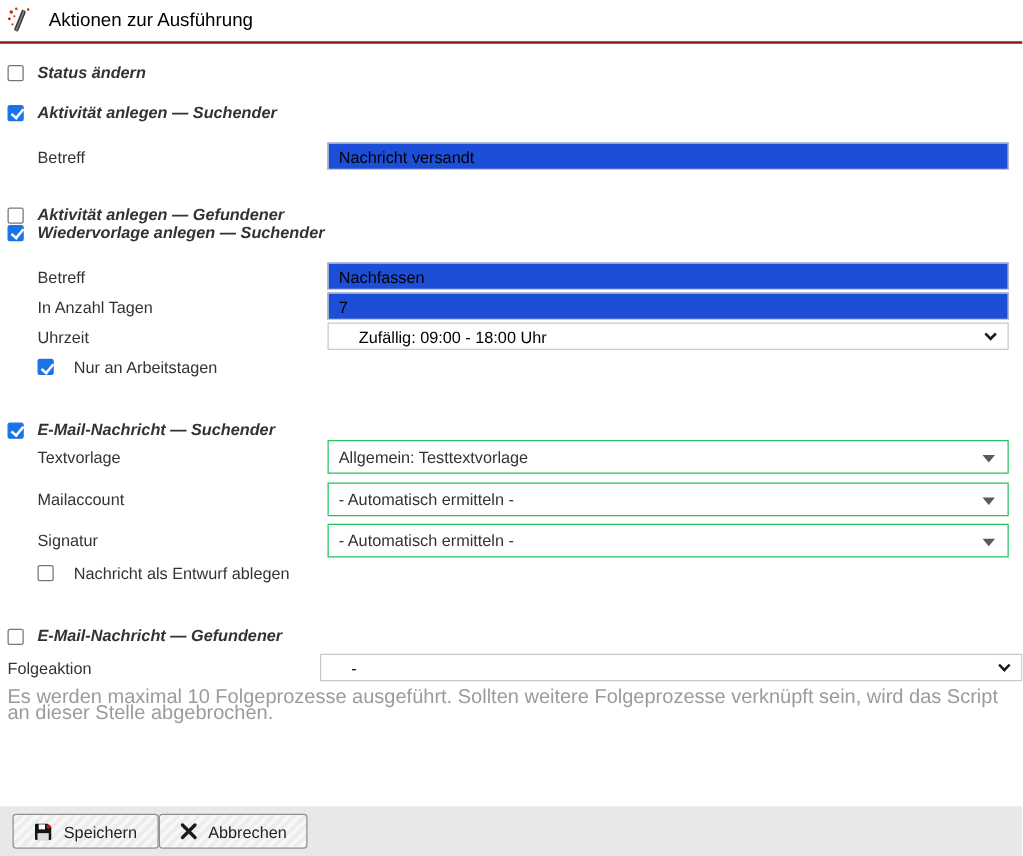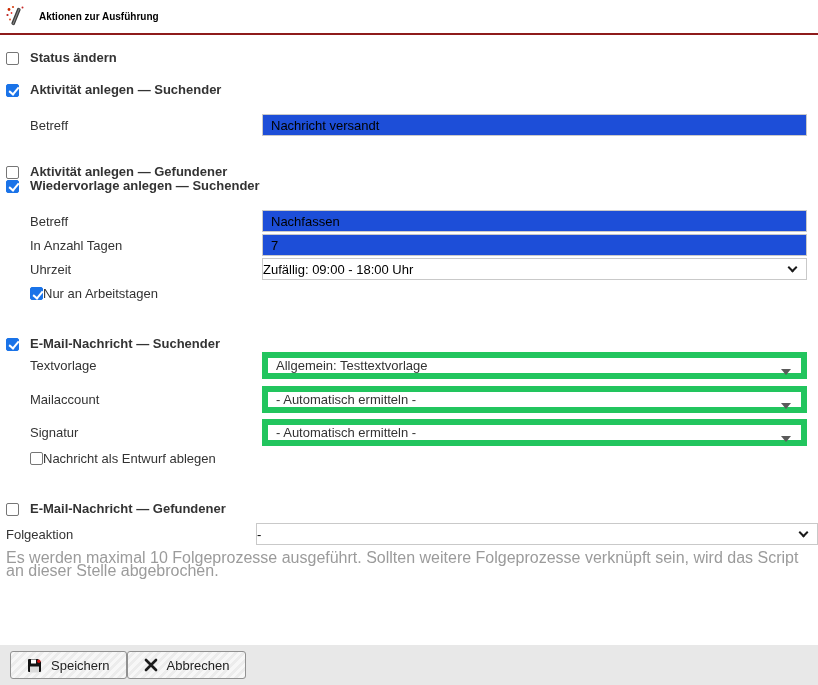--- a/index.html
+++ b/index.html
@@ -6,51 +6,51 @@
   html,body { margin:0; padding:0; }
   body {
     width:818px; height:685px; position:relative; overflow:hidden;
     background:#fff; color:#333;
     font-family:"Liberation Sans", sans-serif; font-size:13px;
   }
 
   
   .header { display:flex; align-items:center; gap:13px; padding:5px 0 5px 5px;
             border-bottom:2px solid #8e1b1b; height:35px; }
-  .header-title { font-weight:bold; font-size:10px; color:#000; }
+  .header-title { font-weight:normal; font-size:15px; color:#000; }
 
   
   .content { padding:16px 11px 0 6px; }
 
   
-  .row-check { display:flex; align-items:center; gap:11px; height:14px; }
-  .row-subcheck { display:flex; align-items:center; gap:0; height:15px; padding-left:24px; }
+  .row-check { display:flex; align-items:center; gap:11px; height:14px;font-style:italic; }
+  .row-subcheck { display:flex; align-items:center; gap:16px; height:15px; padding-left:24px; }
   .cb { flex:0 0 13px; width:13px; height:13px; border:1px solid #767676; border-radius:2px;
         background:#fff; position:relative; cursor:pointer; }
   .cb.checked { background:#1a73e8; border-color:#1a73e8; }
   .cb.checked::after { content:""; position:absolute; left:3.5px; top:0.5px; width:4px; height:8px;
         border:solid #fff; border-width:0 2px 2px 0; transform:rotate(40deg); }
   .strong { font-weight:bold; color:#333; line-height:14px; }
   .cb-label { line-height:14px; cursor:default; }
 
   
   .row-field { display:flex; align-items:center; height:24px; }
   .row-custom { display:flex; align-items:center; height:29px; }
   .field-label { flex:0 0 256px; padding-left:24px; color:#333; }
   .text-input { flex:1; height:22px; border:1px solid #c9c9c9; padding:0 8px;
                 font:13px "Liberation Sans", sans-serif; color:#000; outline:none; background:#1d4ed8; }
 
   .native-select { flex:1; height:22px; border:1px solid #c9c9c9; background:#fff;
-                   display:flex; align-items:center; padding:0 28px 0 0; position:relative;
+                   display:flex; align-items:center; padding:0 28px 0 24px; position:relative;
                    color:#000; cursor:pointer; }
   .chevron-down { position:absolute; right:10px; top:5px; width:7px; height:7px;
                   border-right:2px solid #1a1a1a; border-bottom:2px solid #1a1a1a;
                   transform:rotate(45deg); }
 
-  .custom-select { flex:1; height:27px; border:6px solid #22c55e; background:#fff;
+  .custom-select { flex:1; height:27px; border:1px solid #22c55e; background:#fff;
                    display:flex; align-items:center; padding:0 30px 0 8px; position:relative;
                    color:#333; cursor:pointer; }
   .triangle-down { position:absolute; right:10px; top:11px; width:0; height:0;
                    border-left:5px solid transparent; border-right:5px solid transparent;
                    border-top:6px solid #5a5a5a; }
 
   
   .row-folge { display:flex; align-items:center; height:24px; margin-right:-11px; }
   .folge-label { flex:0 0 250px; color:#333; }
 

